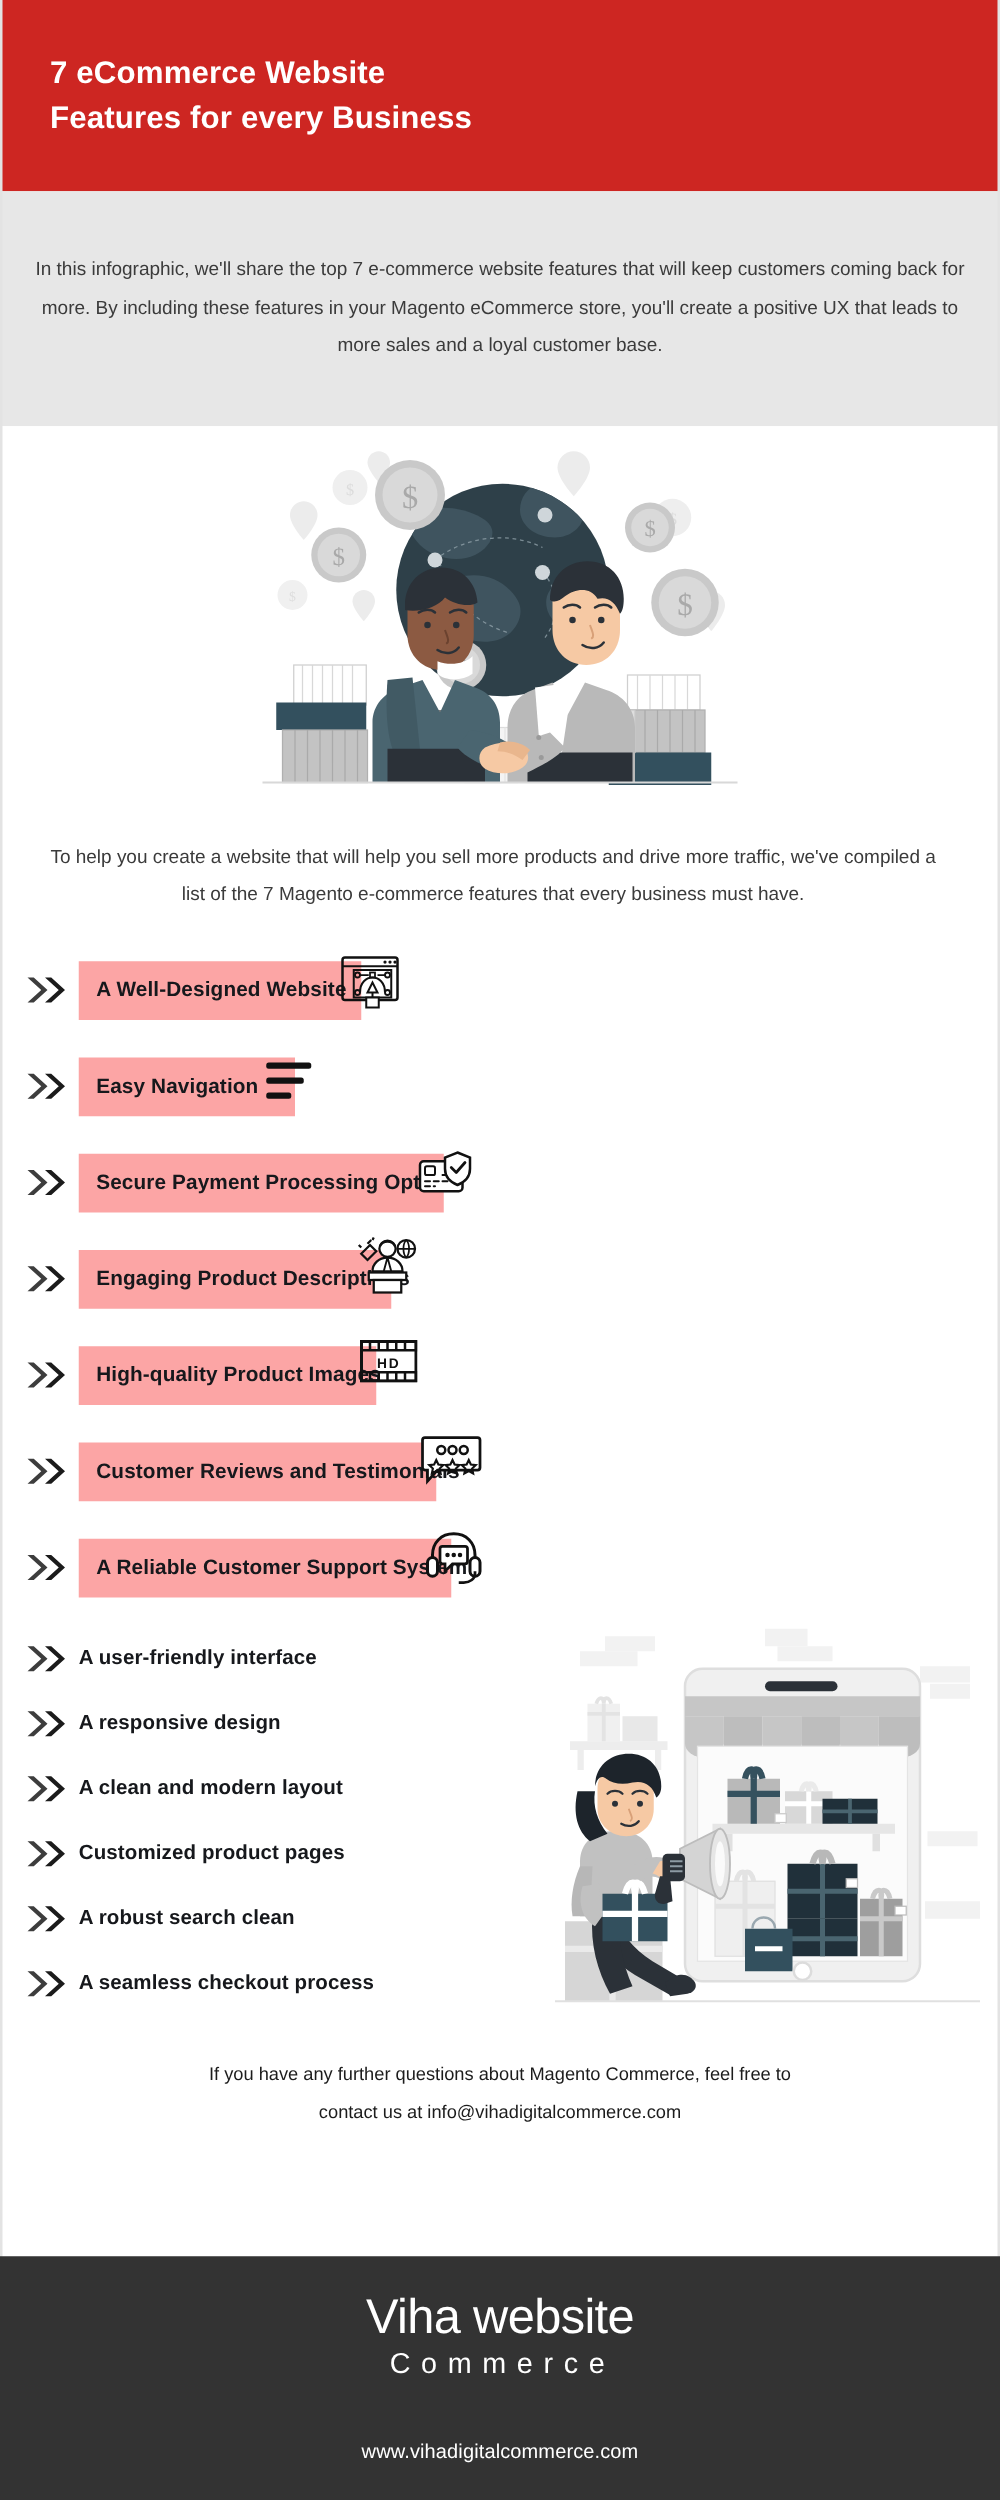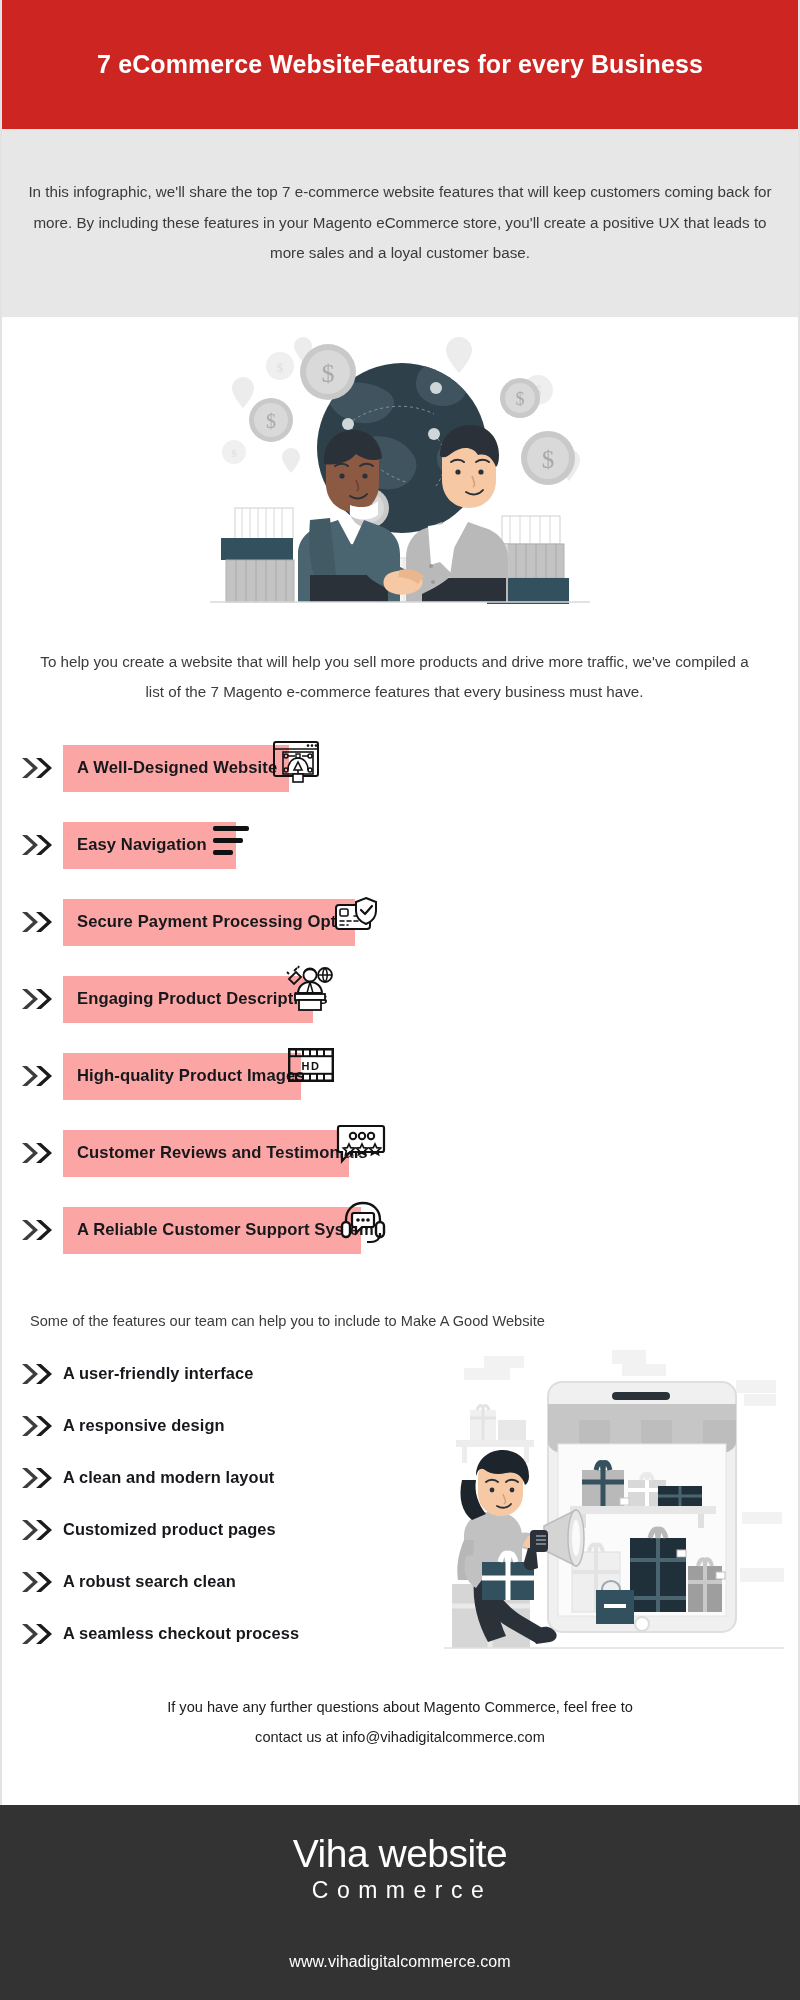--- a/index.html
+++ b/index.html
@@ -13,25 +13,25 @@
     position: relative;
     width: 800px;
     height: 2000px;
     background: #ffffff;
     overflow: hidden;
   }
 
   
   .header {
     width: 800px;
-    height: 129px;
+    height: 153px;
     background: #cd2622;
     display: flex;
-    flex-direction: row;
-    align-items: center;
+    flex-direction: column;
+    align-items: flex-start;
     justify-content: center;
     padding: 0 40px;
   }
   .header-line {
     color: #ffffff;
     font-size: 25px;
     font-weight: bold;
     line-height: 1.42;
     letter-spacing: 0.1px;
     text-align: center;
@@ -526,23 +526,20 @@
         <path d="M14 13h18a2 2 0 012 2v10a2 2 0 01-2 2H22l-6 6v-6h-2a2 2 0 01-2-2V15a2 2 0 012-2z" fill="#fff" stroke="#111" stroke-width="2.2"></path>
         <g fill="#111">
             <circle cx="18" cy="20" r="1.8"></circle>
             <circle cx="23" cy="20" r="1.8"></circle>
             <circle cx="28" cy="20" r="1.8"></circle>
           </g>
       </svg>
     </div>
   </div>
 
-  <div class="sub-lead">
-    <p class="sub-lead-text">Some of the features our team can help you to include to Make A Good Website</p>
-  </div>
 
   <div class="lower-block">
 
     <div class="bullet-list">
       <div class="bullet-row">
         <svg class="chev" viewBox="0 0 36 26">
           <path d="M2 3 L13 13 L2 23 L7 23 L18 13 L7 3 Z" fill="#3d3d3d"></path>
           <path d="M16 3 L27 13 L16 23 L21 23 L32 13 L21 3 Z" fill="#1b1b1b"></path>
         </svg>
         <span class="bullet-label">A user-friendly interface</span>

